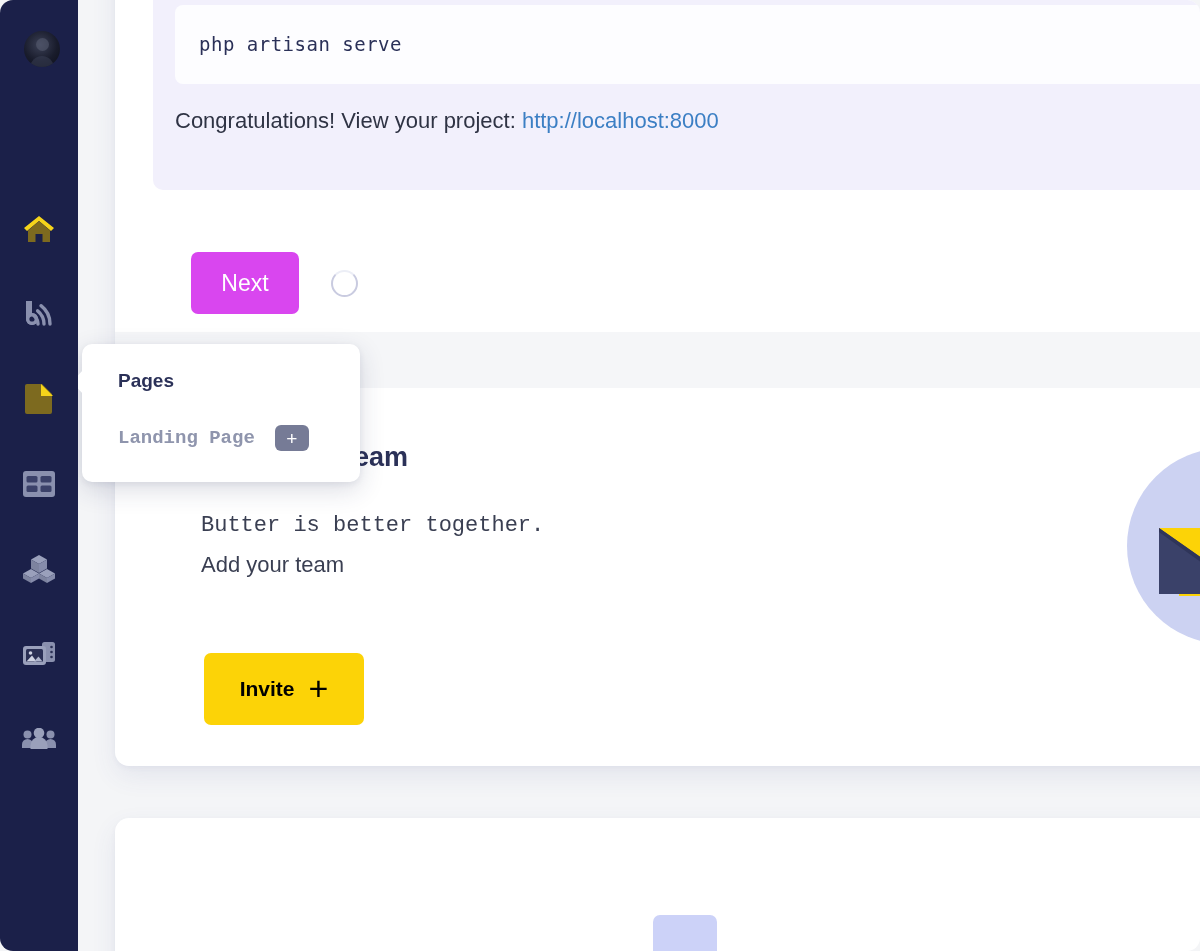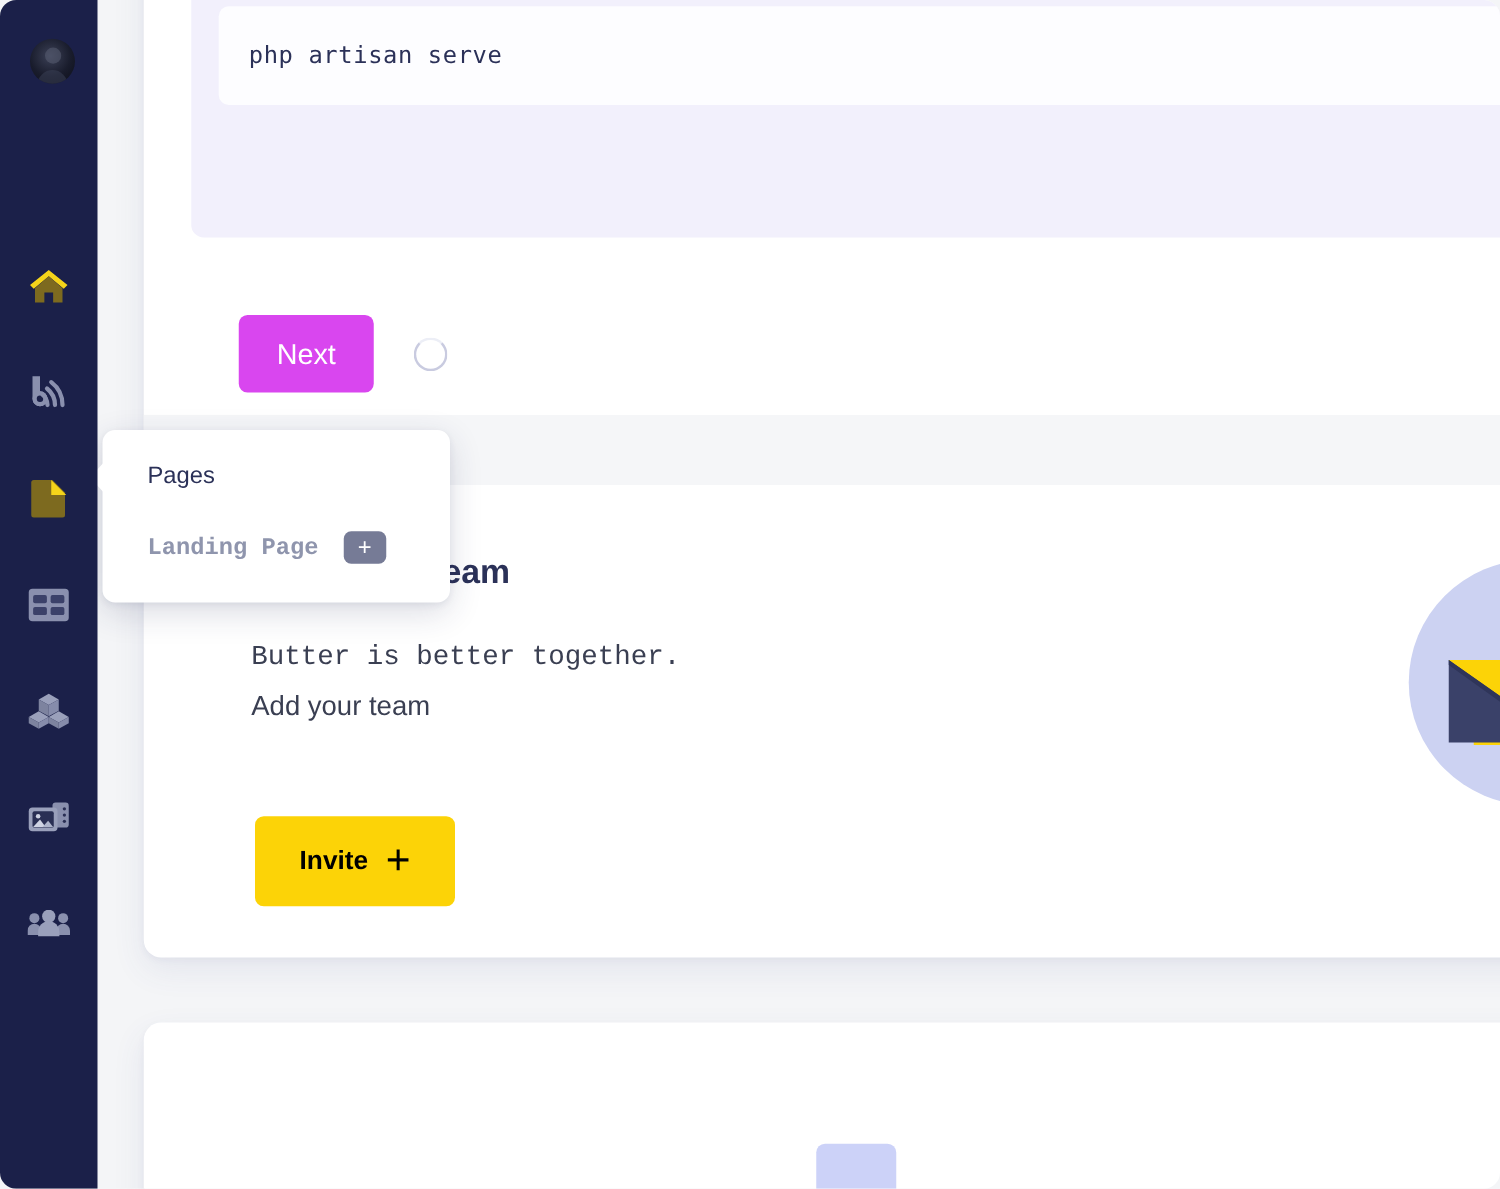--- a/index.html
+++ b/index.html
@@ -193,21 +193,21 @@
   }
   .popover-arrow {
     position: absolute; left: -10px; top: 26px;
     width: 0; height: 0;
     border-top: 12px solid transparent;
     border-bottom: 12px solid transparent;
     border-right: 11px solid #ffffff;
   }
   .popover-title {
     position: absolute; left: 36px; top: 26px;
-    font-size: 19px; font-weight: normal; color: #2b3158;
+    font-size: 19px; font-weight: bold; color: #2b3158;
   }
   .popover-row {
     position: absolute; left: 36px; top: 81px;
     display: flex; align-items: center;
   }
   .popover-row-label {
     font-size: 19px; font-weight: bold; color: #8f95ad;
     white-space: nowrap;
     font-family: Liberation Mono, monospace;
   }
@@ -327,20 +327,23 @@
   </nav>
 
   <main class="main">
 
     <section class="card-one">
 
       <div class="lavender-panel">
         <div class="code-box">
           <div class="code-text">php artisan serve</div>
         </div>
+        <div class="congrats">
+          <span>Congratulations! View your project: </span><a href="#">http://localhost:8000</a>
+        </div>
       </div>
 
       <div class="next-row">
         <button class="next-btn">Next</button>
         <div class="spinner"></div>
       </div>
 
       <div class="divider-strip"></div>
 
       <div class="invite-head">Invite your team</div>

